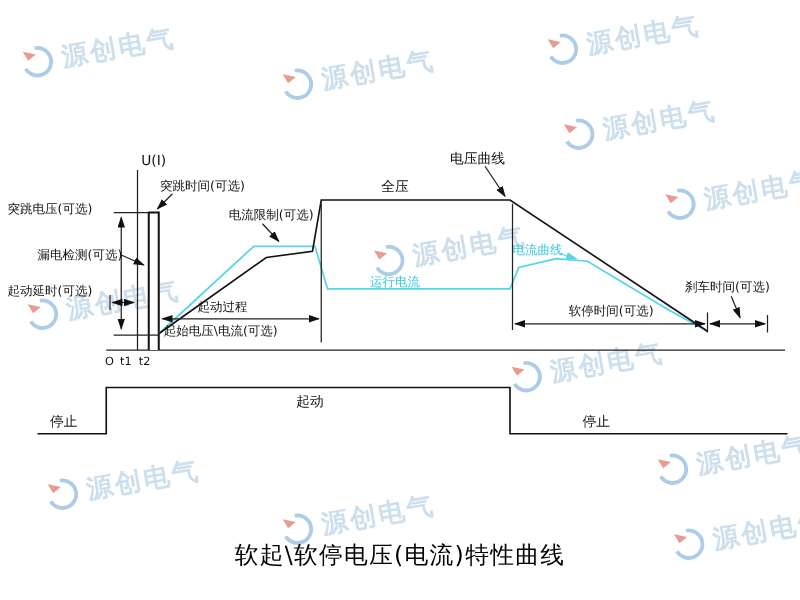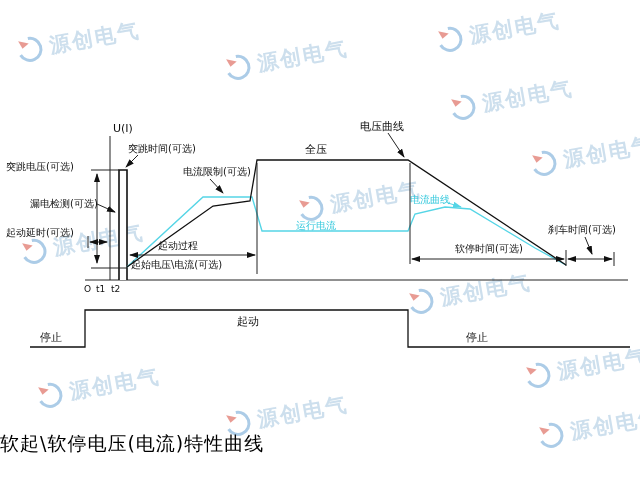--- a/index.html
+++ b/index.html
@@ -13,21 +13,21 @@
   
   svg.diagram{position:absolute;left:0;top:0;z-index:2;}
   svg.diagram text{fill:#111;font-family:"DejaVu Sans","Liberation Sans",sans-serif;font-size:10px;}
   svg.diagram text.cy{fill:#35c9dd;}
   svg.diagram text.sm{font-size:9px;}
   svg.diagram text.md{font-size:11px;}
   .ln{stroke:#222;stroke-width:1;fill:none;}
   .crv{stroke:#111;stroke-width:1.3;fill:none;}
   .crv-c{stroke:#55d5e6;stroke-width:1.4;fill:none;}
   .pulse{stroke:#111;stroke-width:1.6;fill:#ffffff;}
-  .title-bar{position:absolute;left:0;top:431px;width:100%;z-index:3;
+  .title-bar{position:absolute;left:0;top:431px;width:100%;text-align:center;z-index:3;
              font-size:19px;color:#000;letter-spacing:1px;}
 </style>
 </head>
 <body>
 
 <div class="stage">
 
   <div class="wm-layer">
     <div class="watermark" style="left:14px;top:26px">
       <svg width="30" height="30" viewBox="0 0 30 30">

